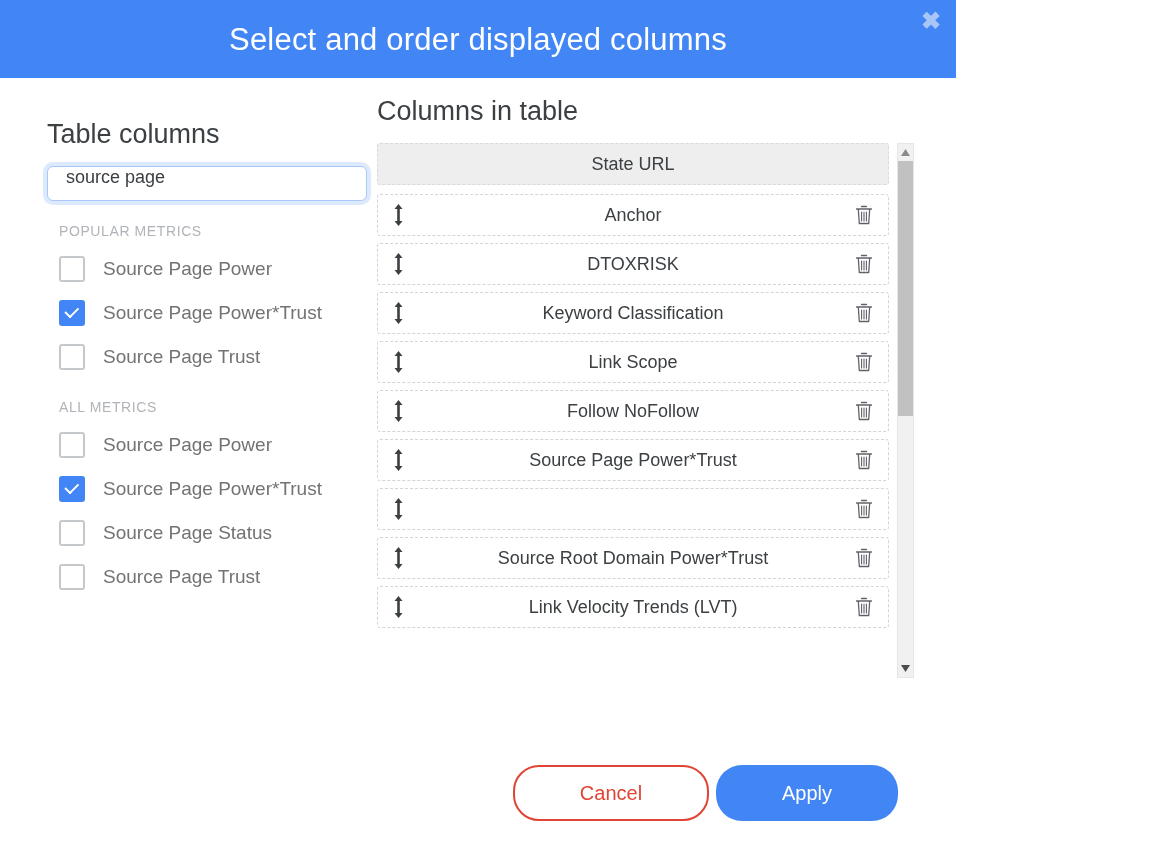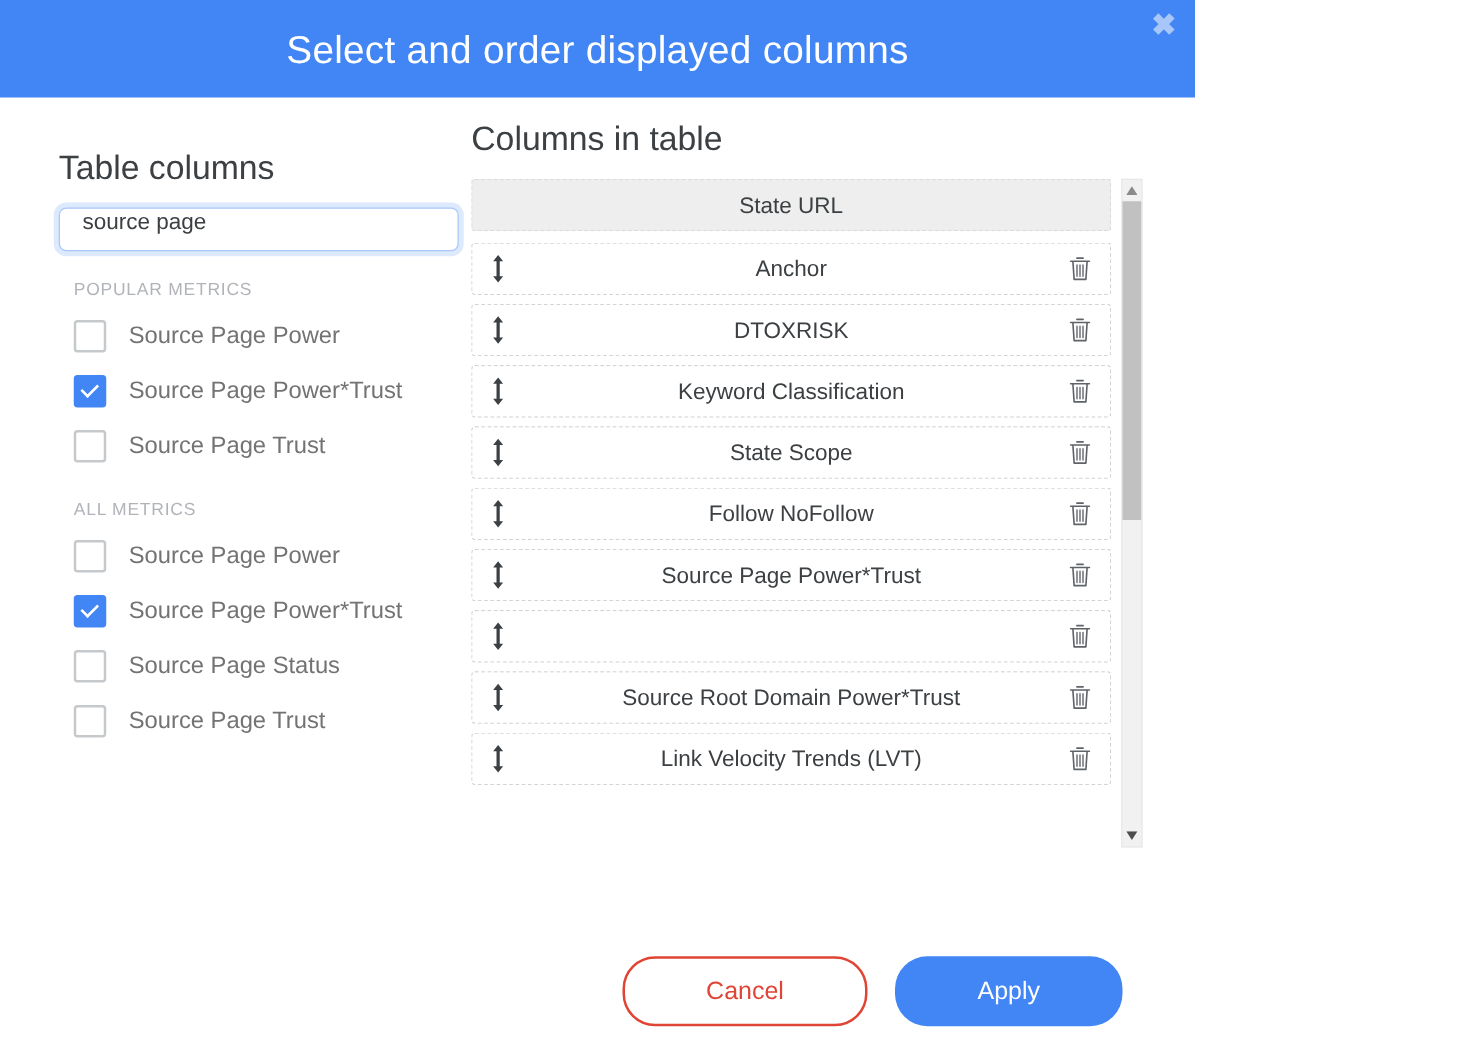--- a/index.html
+++ b/index.html
@@ -244,21 +244,21 @@
     cursor: grab;
   }
 
   
   .dialog-footer {
     display: flex;
     justify-content: flex-end;
     align-items: center;
     padding: 0 58px 0 0;
     height: 110px;
-    gap: 22px;
+    gap: 7px;
   }
   .btn {
     font-family: "Liberation Sans", sans-serif;
     font-size: 20px;
     border-radius: 26px;
     cursor: pointer;
     box-sizing: border-box;
     display: flex;
     align-items: center;
     justify-content: center;
@@ -391,21 +391,21 @@
               </svg>
             </span>
           </div>
 
           <div class="col-row">
             <span class="drag-icon">
               <svg width="13" height="24" viewBox="0 0 13 24" aria-hidden="true">
                 <path d="M6.5 1 L10.5 6 L7.8 6 L7.8 18 L10.5 18 L6.5 23 L2.5 18 L5.2 18 L5.2 6 L2.5 6 Z" fill="#3c4043"></path>
               </svg>
             </span>
-            <span class="col-label">State Scope</span>
+            <span class="col-label">Link Scope</span>
             <span class="trash-icon">
               <svg width="18" height="20" viewBox="0 0 18 20" aria-hidden="true">
                 <path d="M6.5 1.5 h5 M1.5 4 h15" stroke="#5f6368" stroke-width="1.3" fill="none" stroke-linecap="round"></path>
                 <path d="M3.3 4 L4.3 18.5 h9.4 L14.7 4" stroke="#5f6368" stroke-width="1.3" fill="none" stroke-linejoin="round"></path>
                 <path d="M6.6 7 V16 M9 7 V16 M11.4 7 V16" stroke="#5f6368" stroke-width="1.1" fill="none" stroke-linecap="round"></path>
               </svg>
             </span>
           </div>
 
           <div class="col-row">

